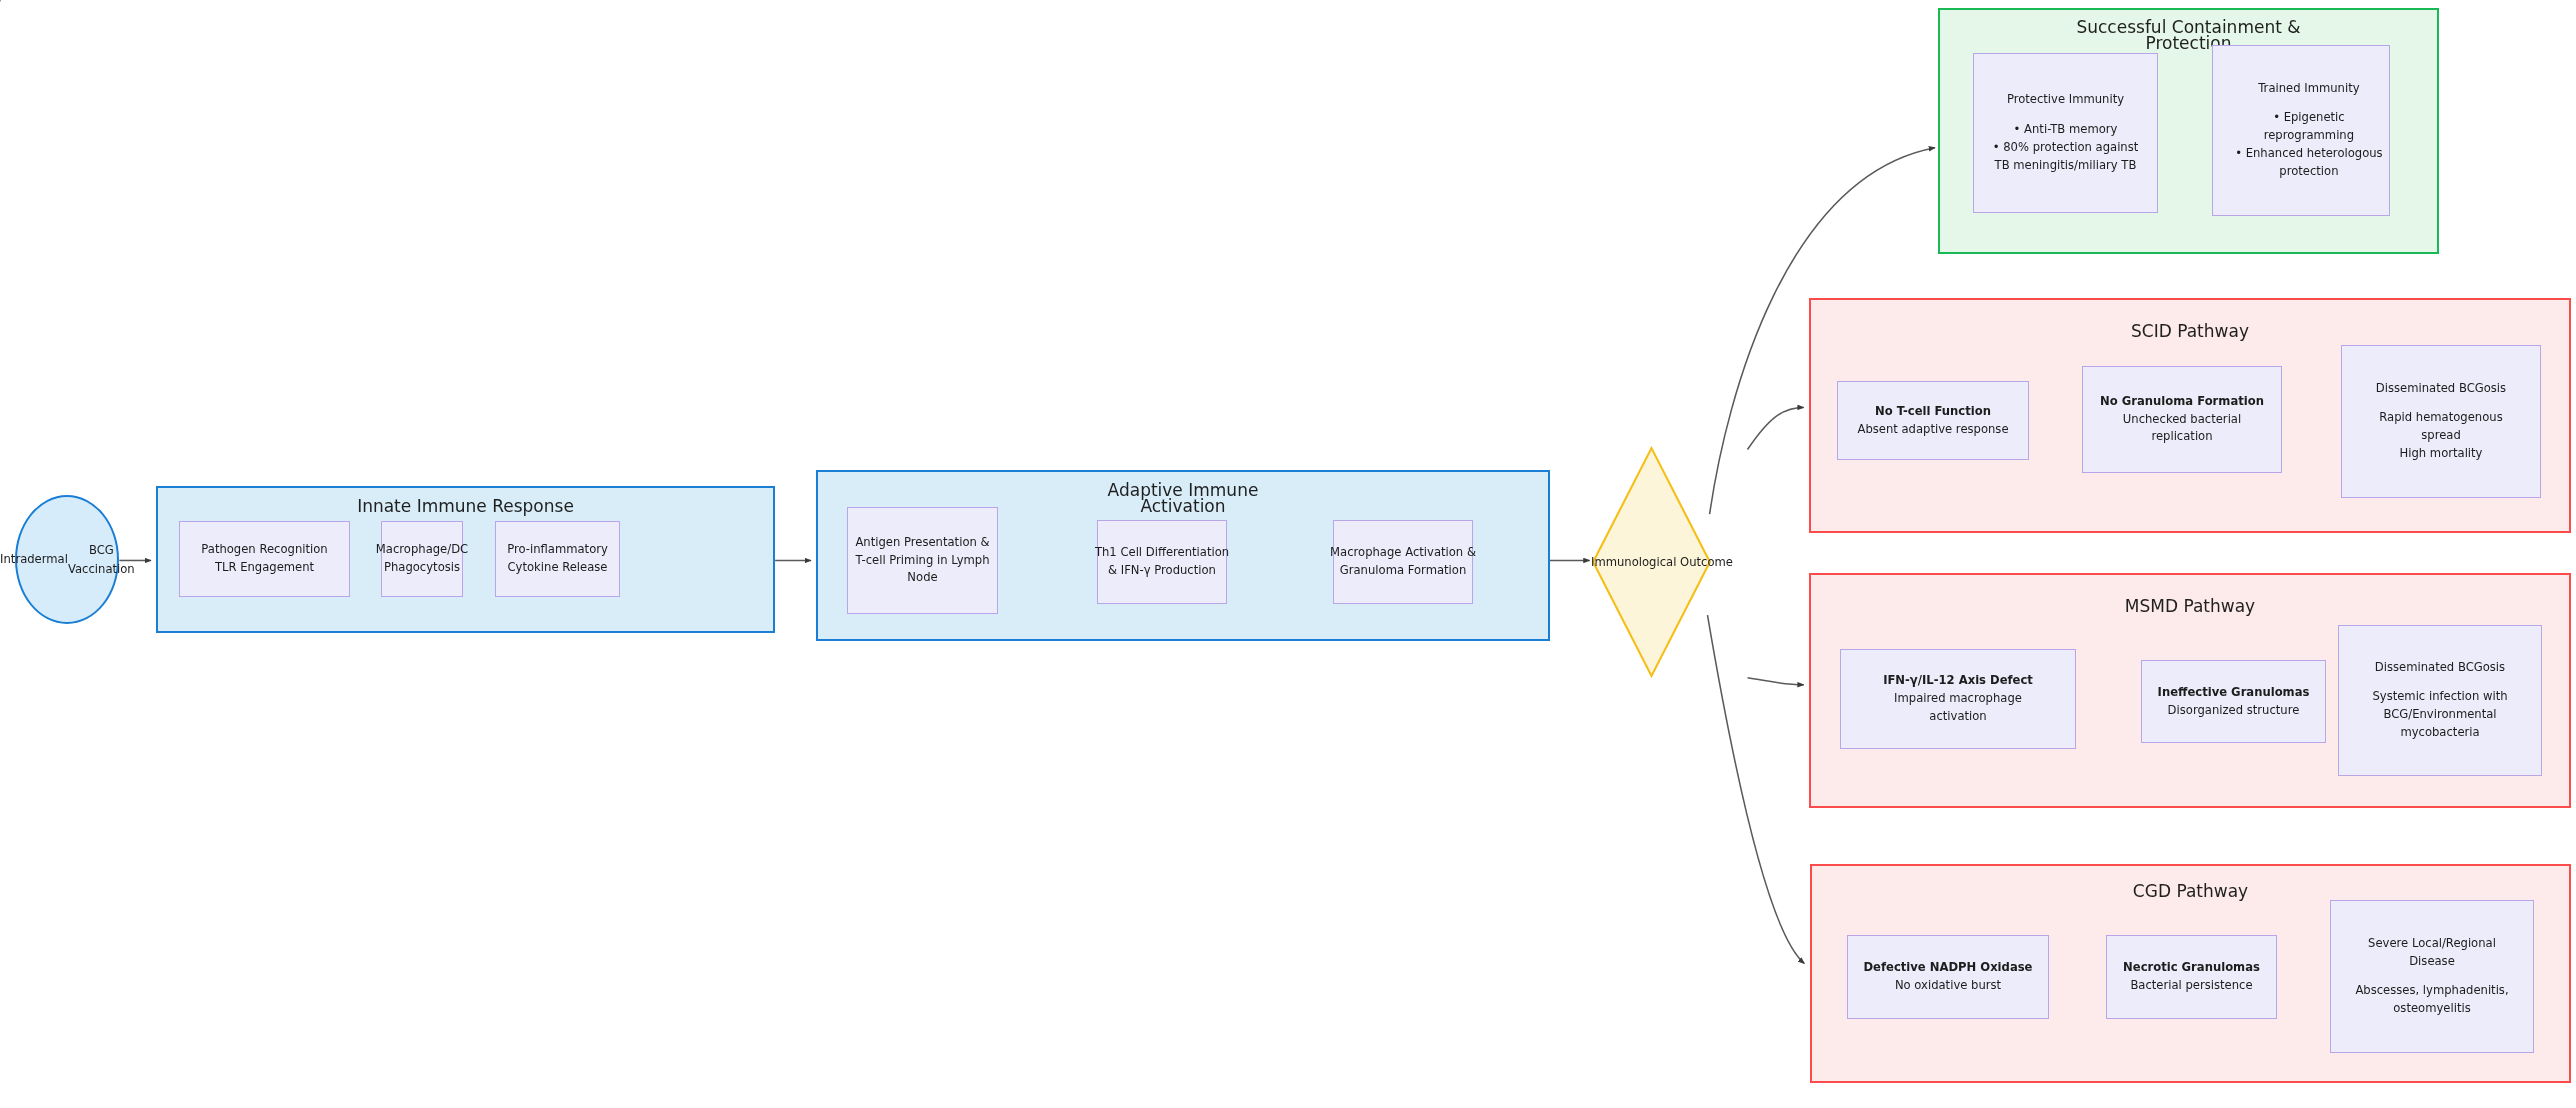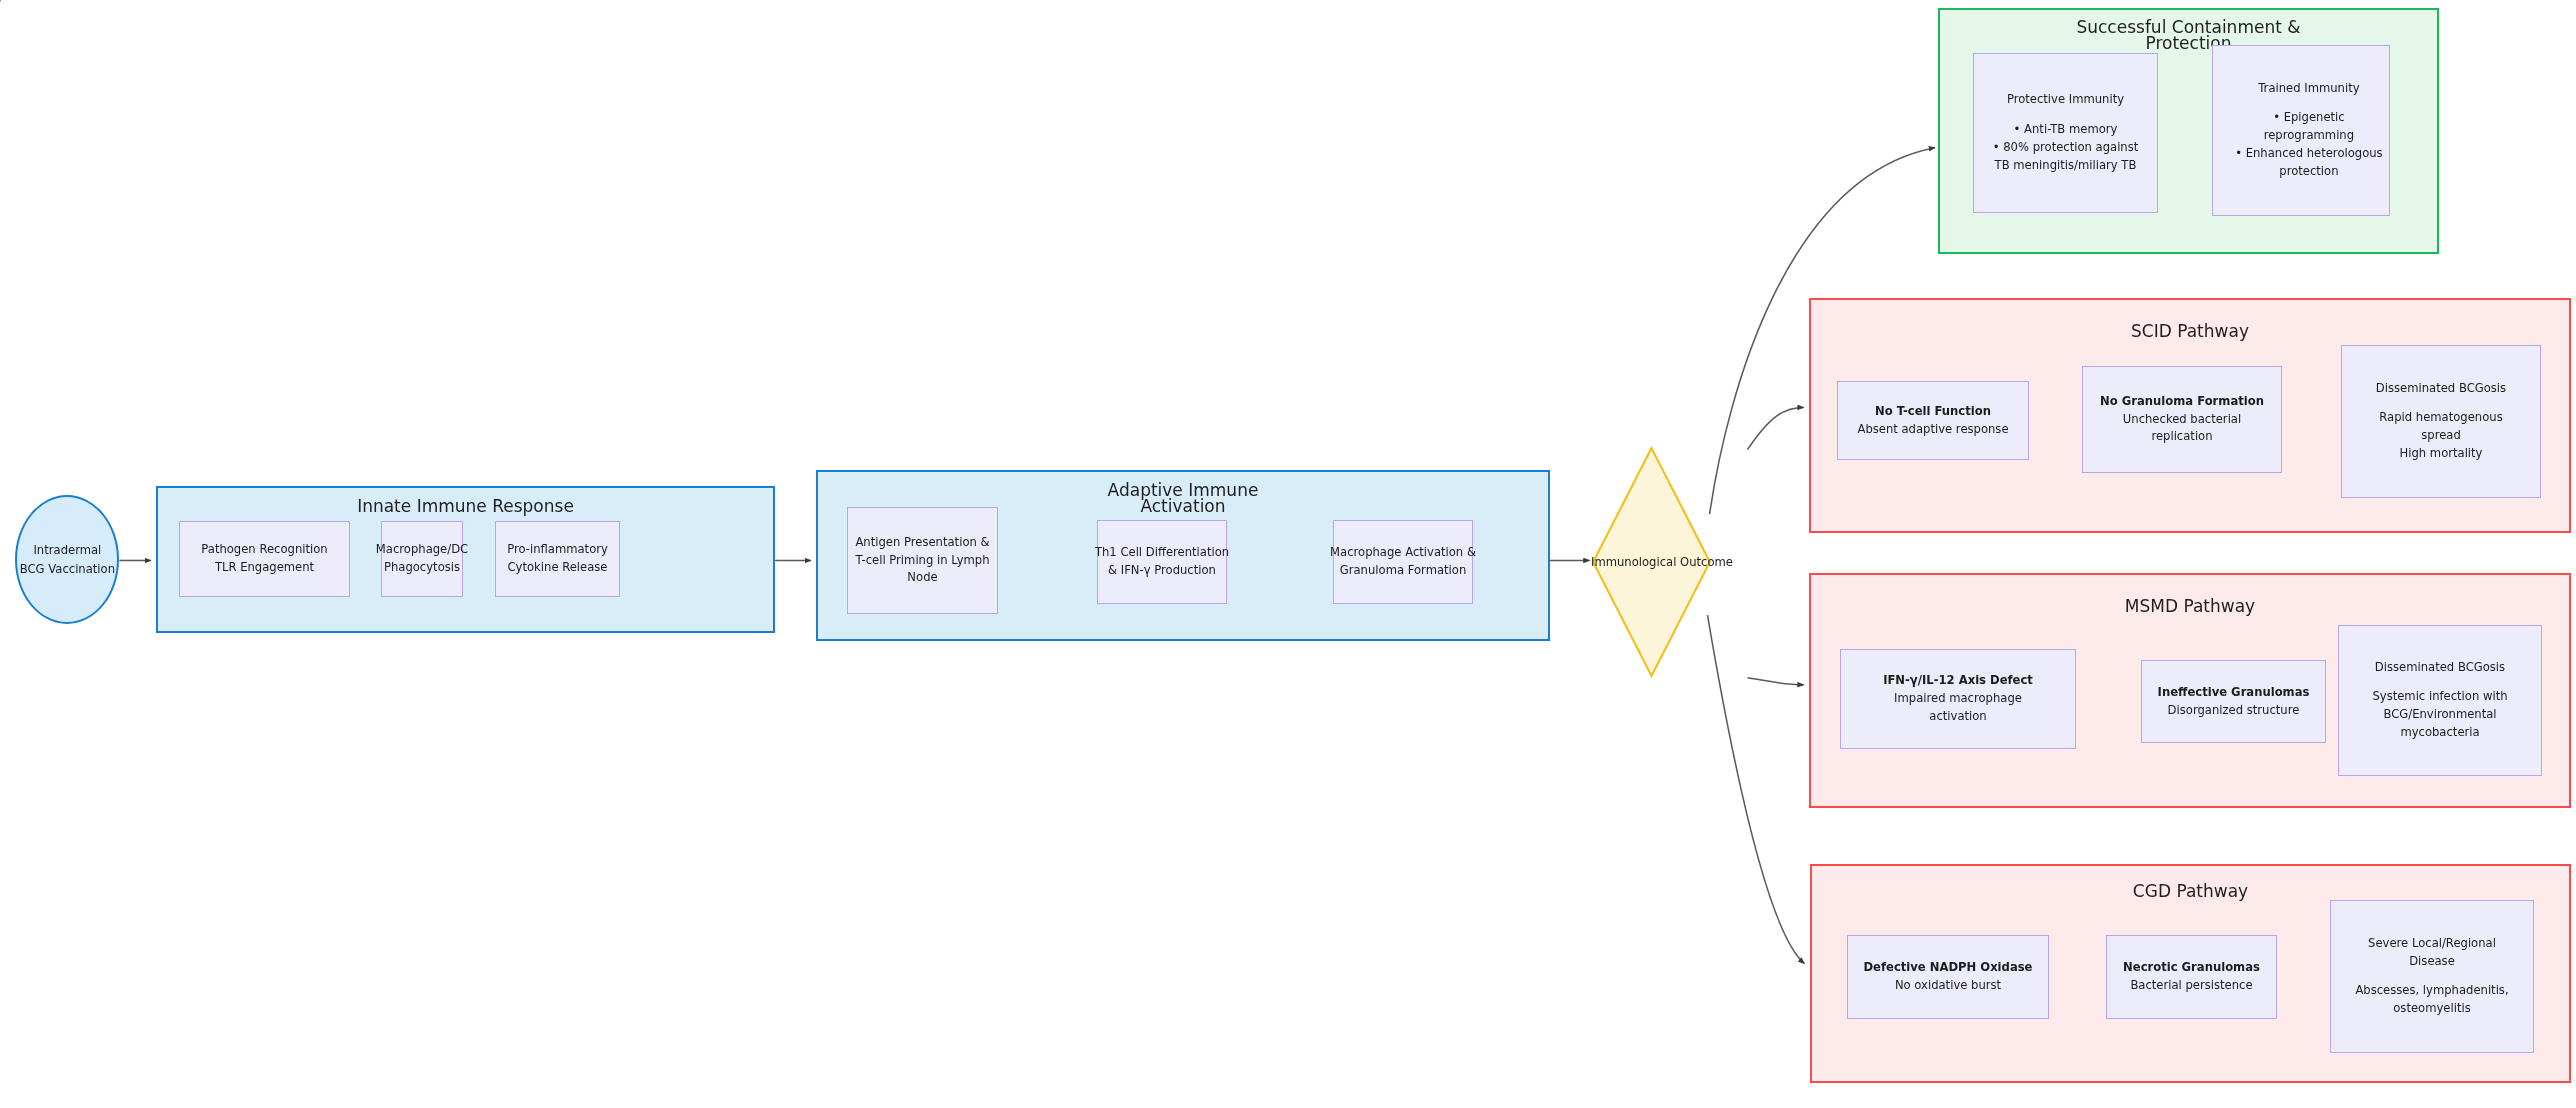--- a/index.html
+++ b/index.html
@@ -17,21 +17,21 @@
   
   .node{position:absolute;box-sizing:border-box;background:#ececfb;border:1.4px solid #b9a6e8;
         display:flex;flex-direction:column;align-items:center;justify-content:center;
         text-align:center;font-size:11.6px;color:#1c1c1c;line-height:1.55;padding:2.8px 4.2px;}
   .node .ln{display:block;white-space:nowrap;}
   .node .bold{font-weight:bold;}
   .node .gap{height:11.2px;}
 
   
   .ellipse{position:absolute;box-sizing:border-box;background:#d6ecfa;border:2.1px solid #1a7fd4;
-           border-radius:50%;display:flex;flex-direction:column;align-items:center;
+           border-radius:50%;display:flex;flex-direction:row;align-items:center;
            justify-content:center;text-align:center;font-size:11.6px;color:#1c1c1c;line-height:1.6;}
 
   
   .diamond-wrap{position:absolute;}
   .diamond-label{position:absolute;left:0;right:0;top:50%;transform:translateY(-50%);
                  text-align:center;font-size:11.6px;color:#1c1c1c;white-space:nowrap;}
 
   svg.edges{position:absolute;left:0;top:0;width:2576px;height:1109px;pointer-events:none;}
 </style>
 </head>

